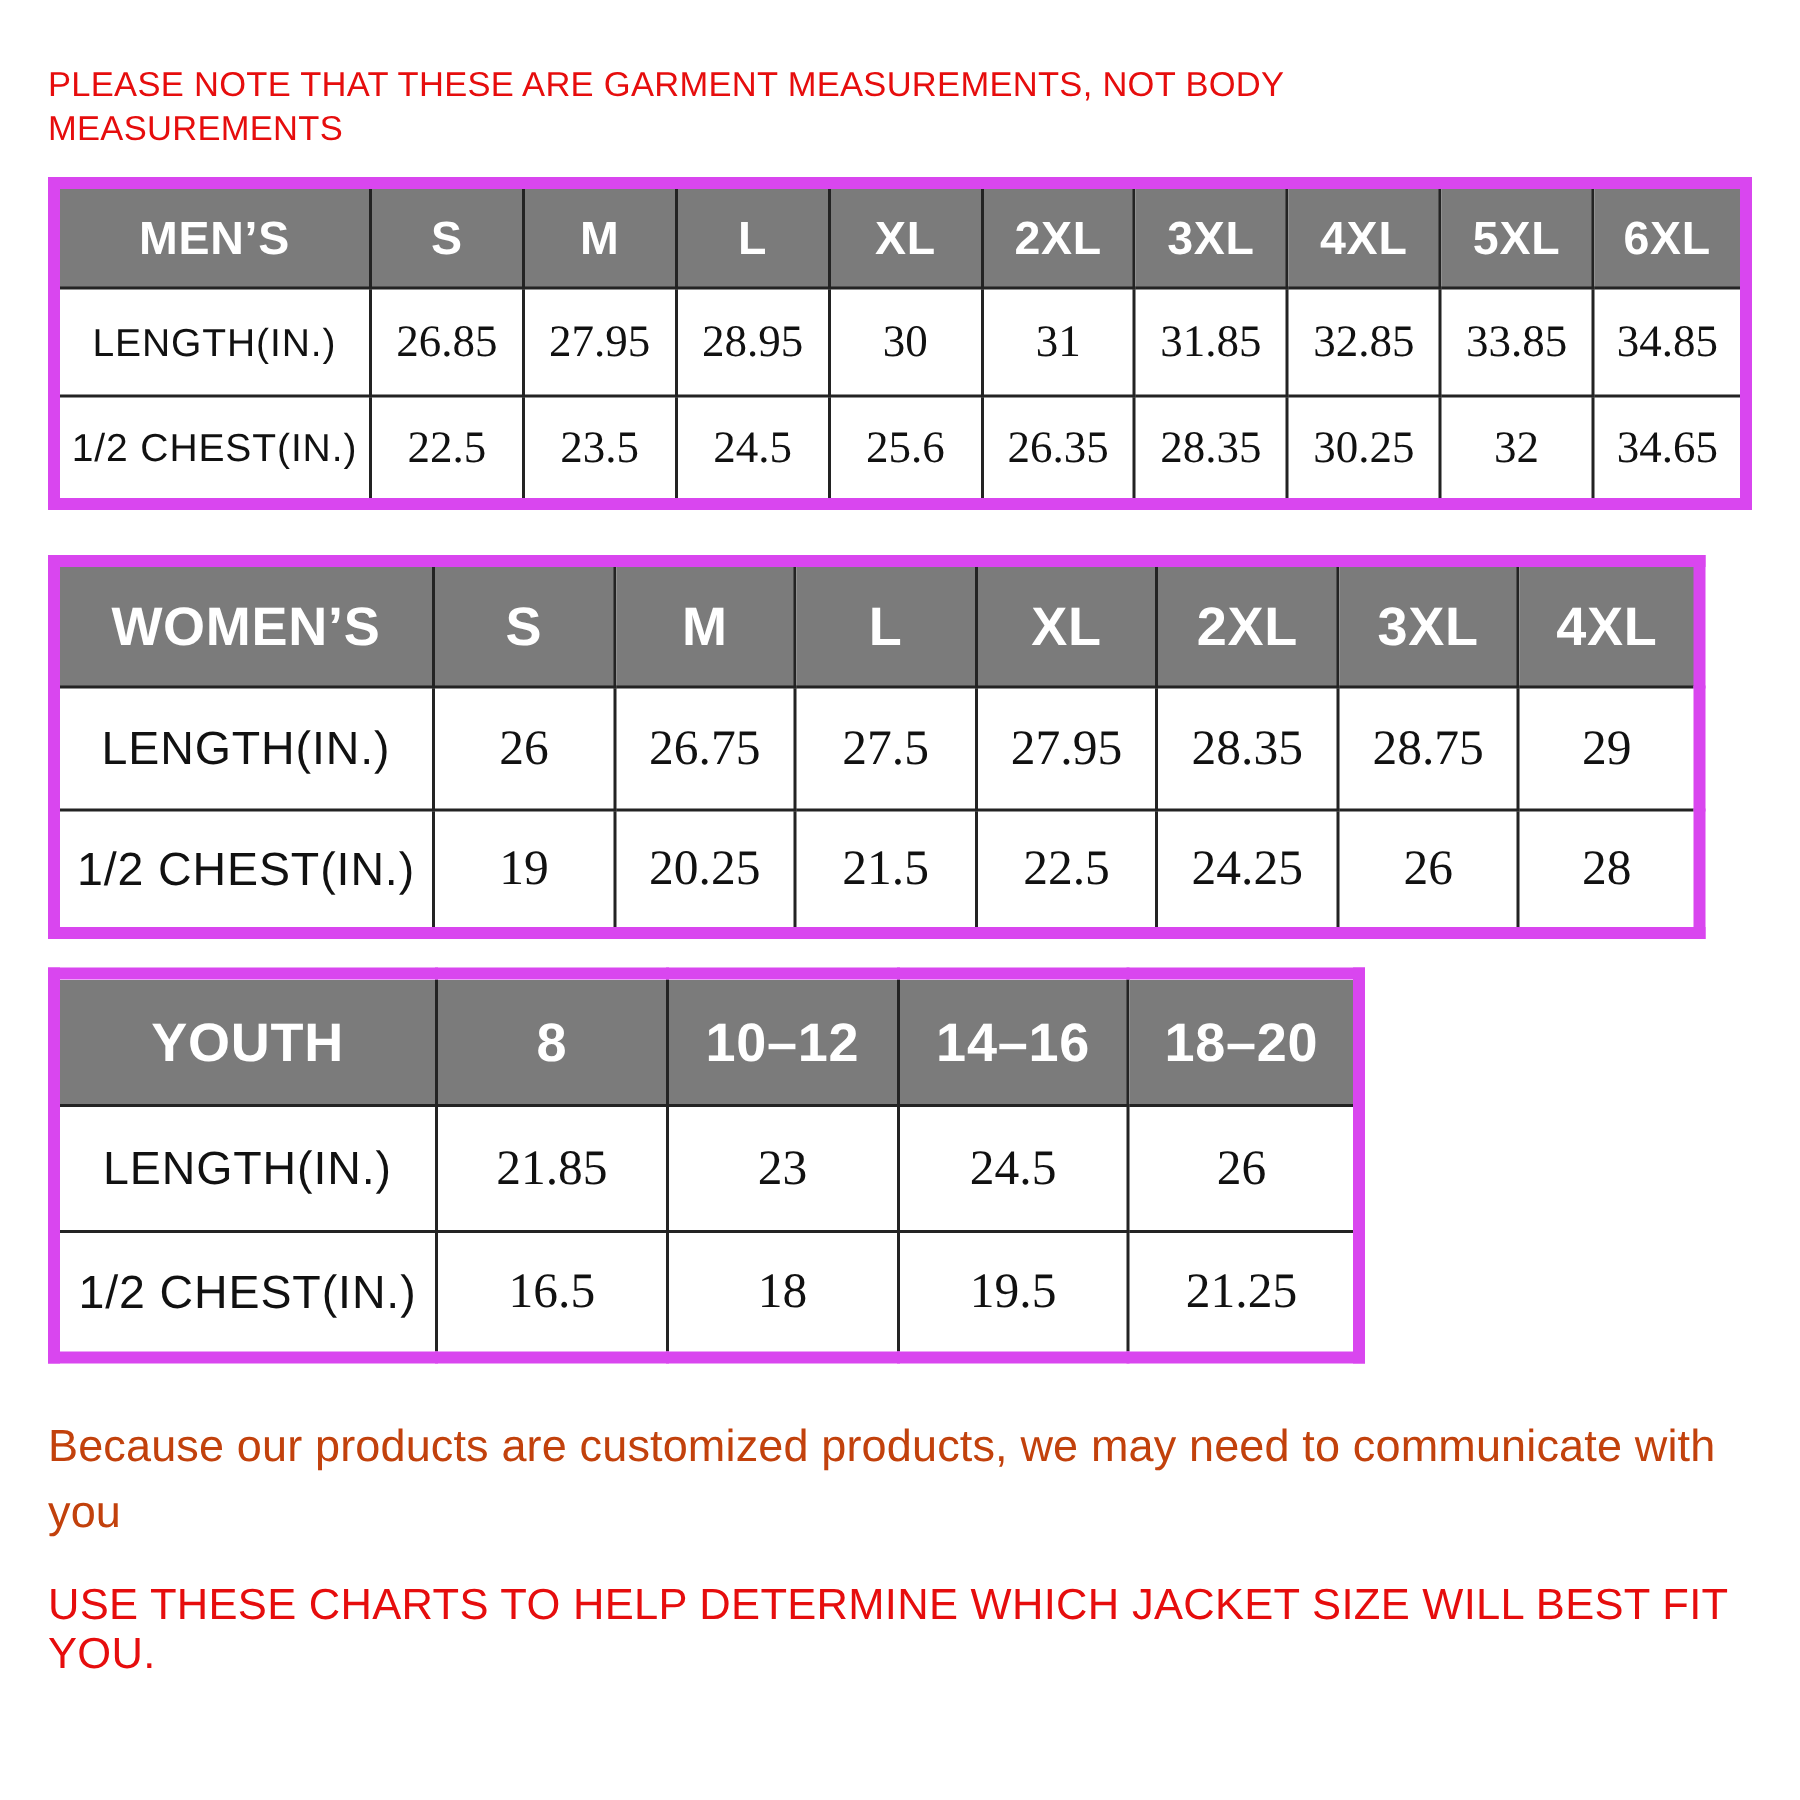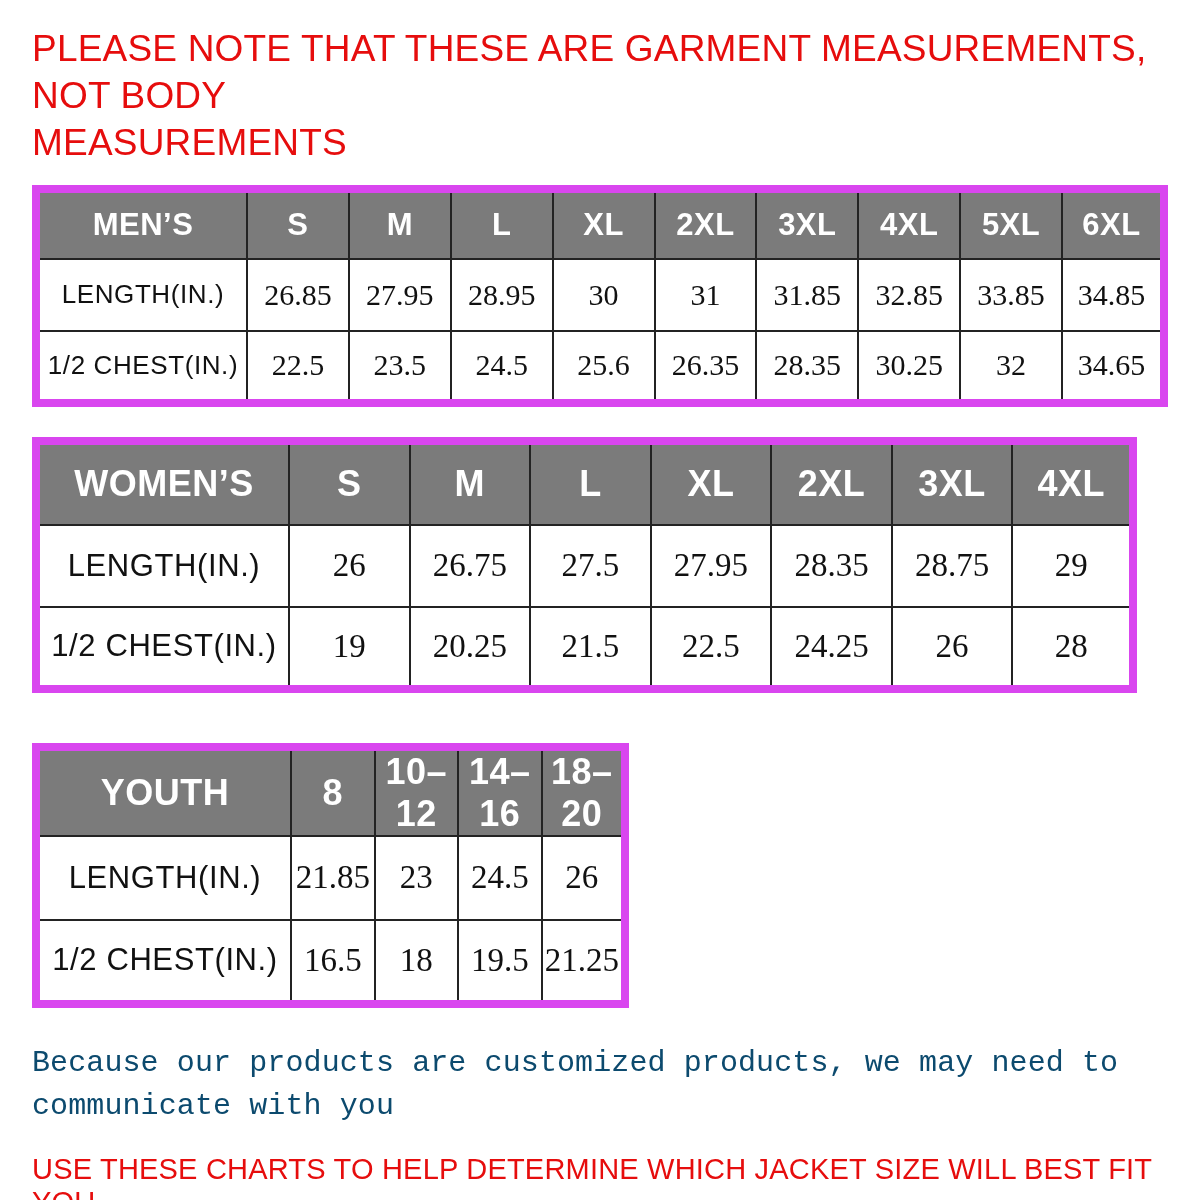--- a/index.html
+++ b/index.html
@@ -22,23 +22,23 @@
     color: #0d0d0d;
     word-spacing: 0.42em;
     letter-spacing: 0px;
     white-space: nowrap;
     transform: scaleX(0.72);
     transform-origin: left top;
   }
 
   
   .note {
-    margin-top: 0;
+    margin-top: 16px;
     color: #e60d0d;
-    font-size: 37px;
+    font-size: 23px;
     line-height: 1.27;
     letter-spacing: 0.2px;
   }
 
   
   .tables { margin-top: 18px; }
   table.size-table {
     border-collapse: collapse;
     border: 8px solid #d946ef;
     table-layout: fixed;
@@ -64,45 +64,44 @@
   
   .t0 { width: 1136px; margin-bottom: 30px; }
   .t0 col.first { width: 211px; }
   .t0 thead tr { height: 70px; }
   .t0 tbody tr { height: 72px; }
   .t0 th { font-size: 31px; }
   .t0 td.num { font-size: 30px; }
   .t0 td.row-label { font-size: 26px; }
 
   
-  .t1 { width: 1105px; margin-bottom: 50px; }
+  .t1 { width: 1105px; margin-bottom: 19px; }
   .t1 col.first { width: 253px; }
   .t1 thead tr { height: 84px; }
   .t1 tbody tr { height: 82px; }
   .t1 th { font-size: 36px; }
   .t1 td.num { font-size: 33px; }
   .t1 td.row-label { font-size: 31px; }
 
   
-  .t2 { width: 597px; margin-bottom: 0; }
+  .t2 { width: 878px; margin-bottom: 0; }
   .t2 col.first { width: 255px; }
   .t2 thead tr { height: 88px; }
   .t2 tbody tr { height: 84px; }
   .t2 th { font-size: 36px; }
   .t2 td.num { font-size: 33px; }
   .t2 td.row-label { font-size: 31px; }
 
   
   .footer-para {
     margin-top: 34px;
-    color: #0c4a6e;
+    color: #c2410c;
     font-size: 30px;
     line-height: 1.45;
     letter-spacing: 0.1px;
-    font-family: Liberation Mono, monospace;
   }
   .footer-caps {
     margin-top: 24px;
     color: #e60d0d;
     font-size: 29px;
     letter-spacing: 0.2px;
   }
 </style>
 </head>
 <body>

